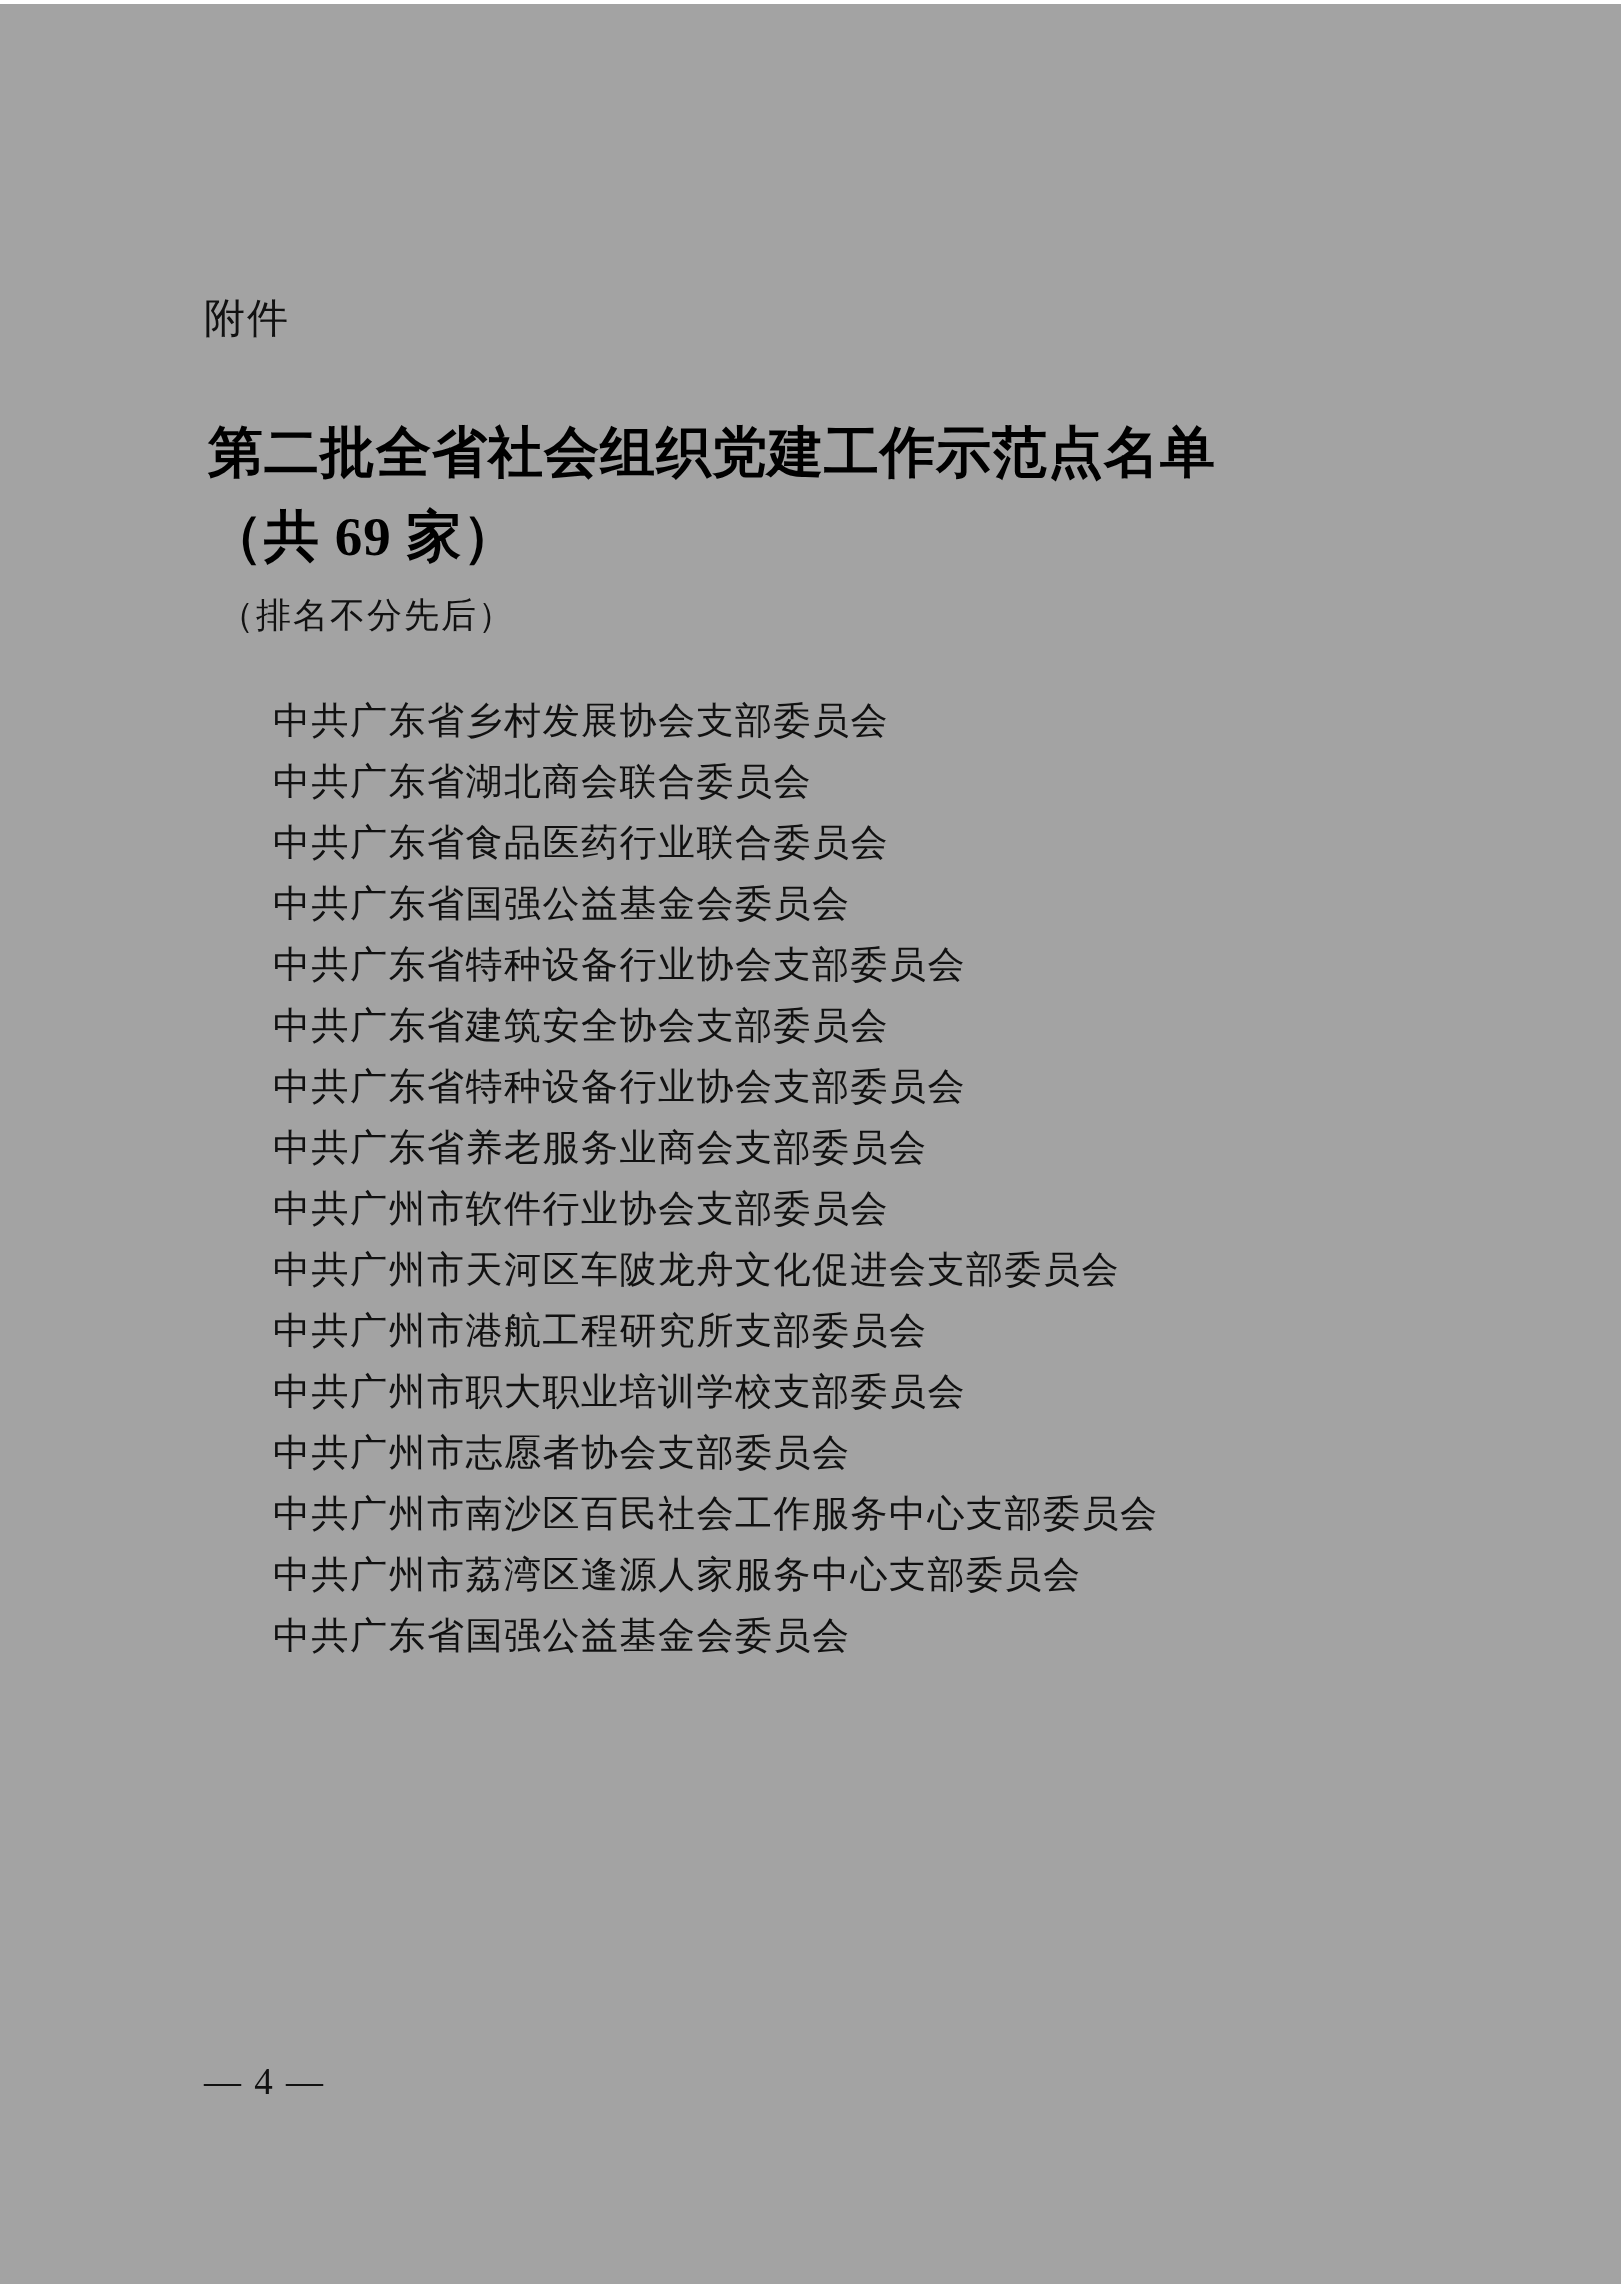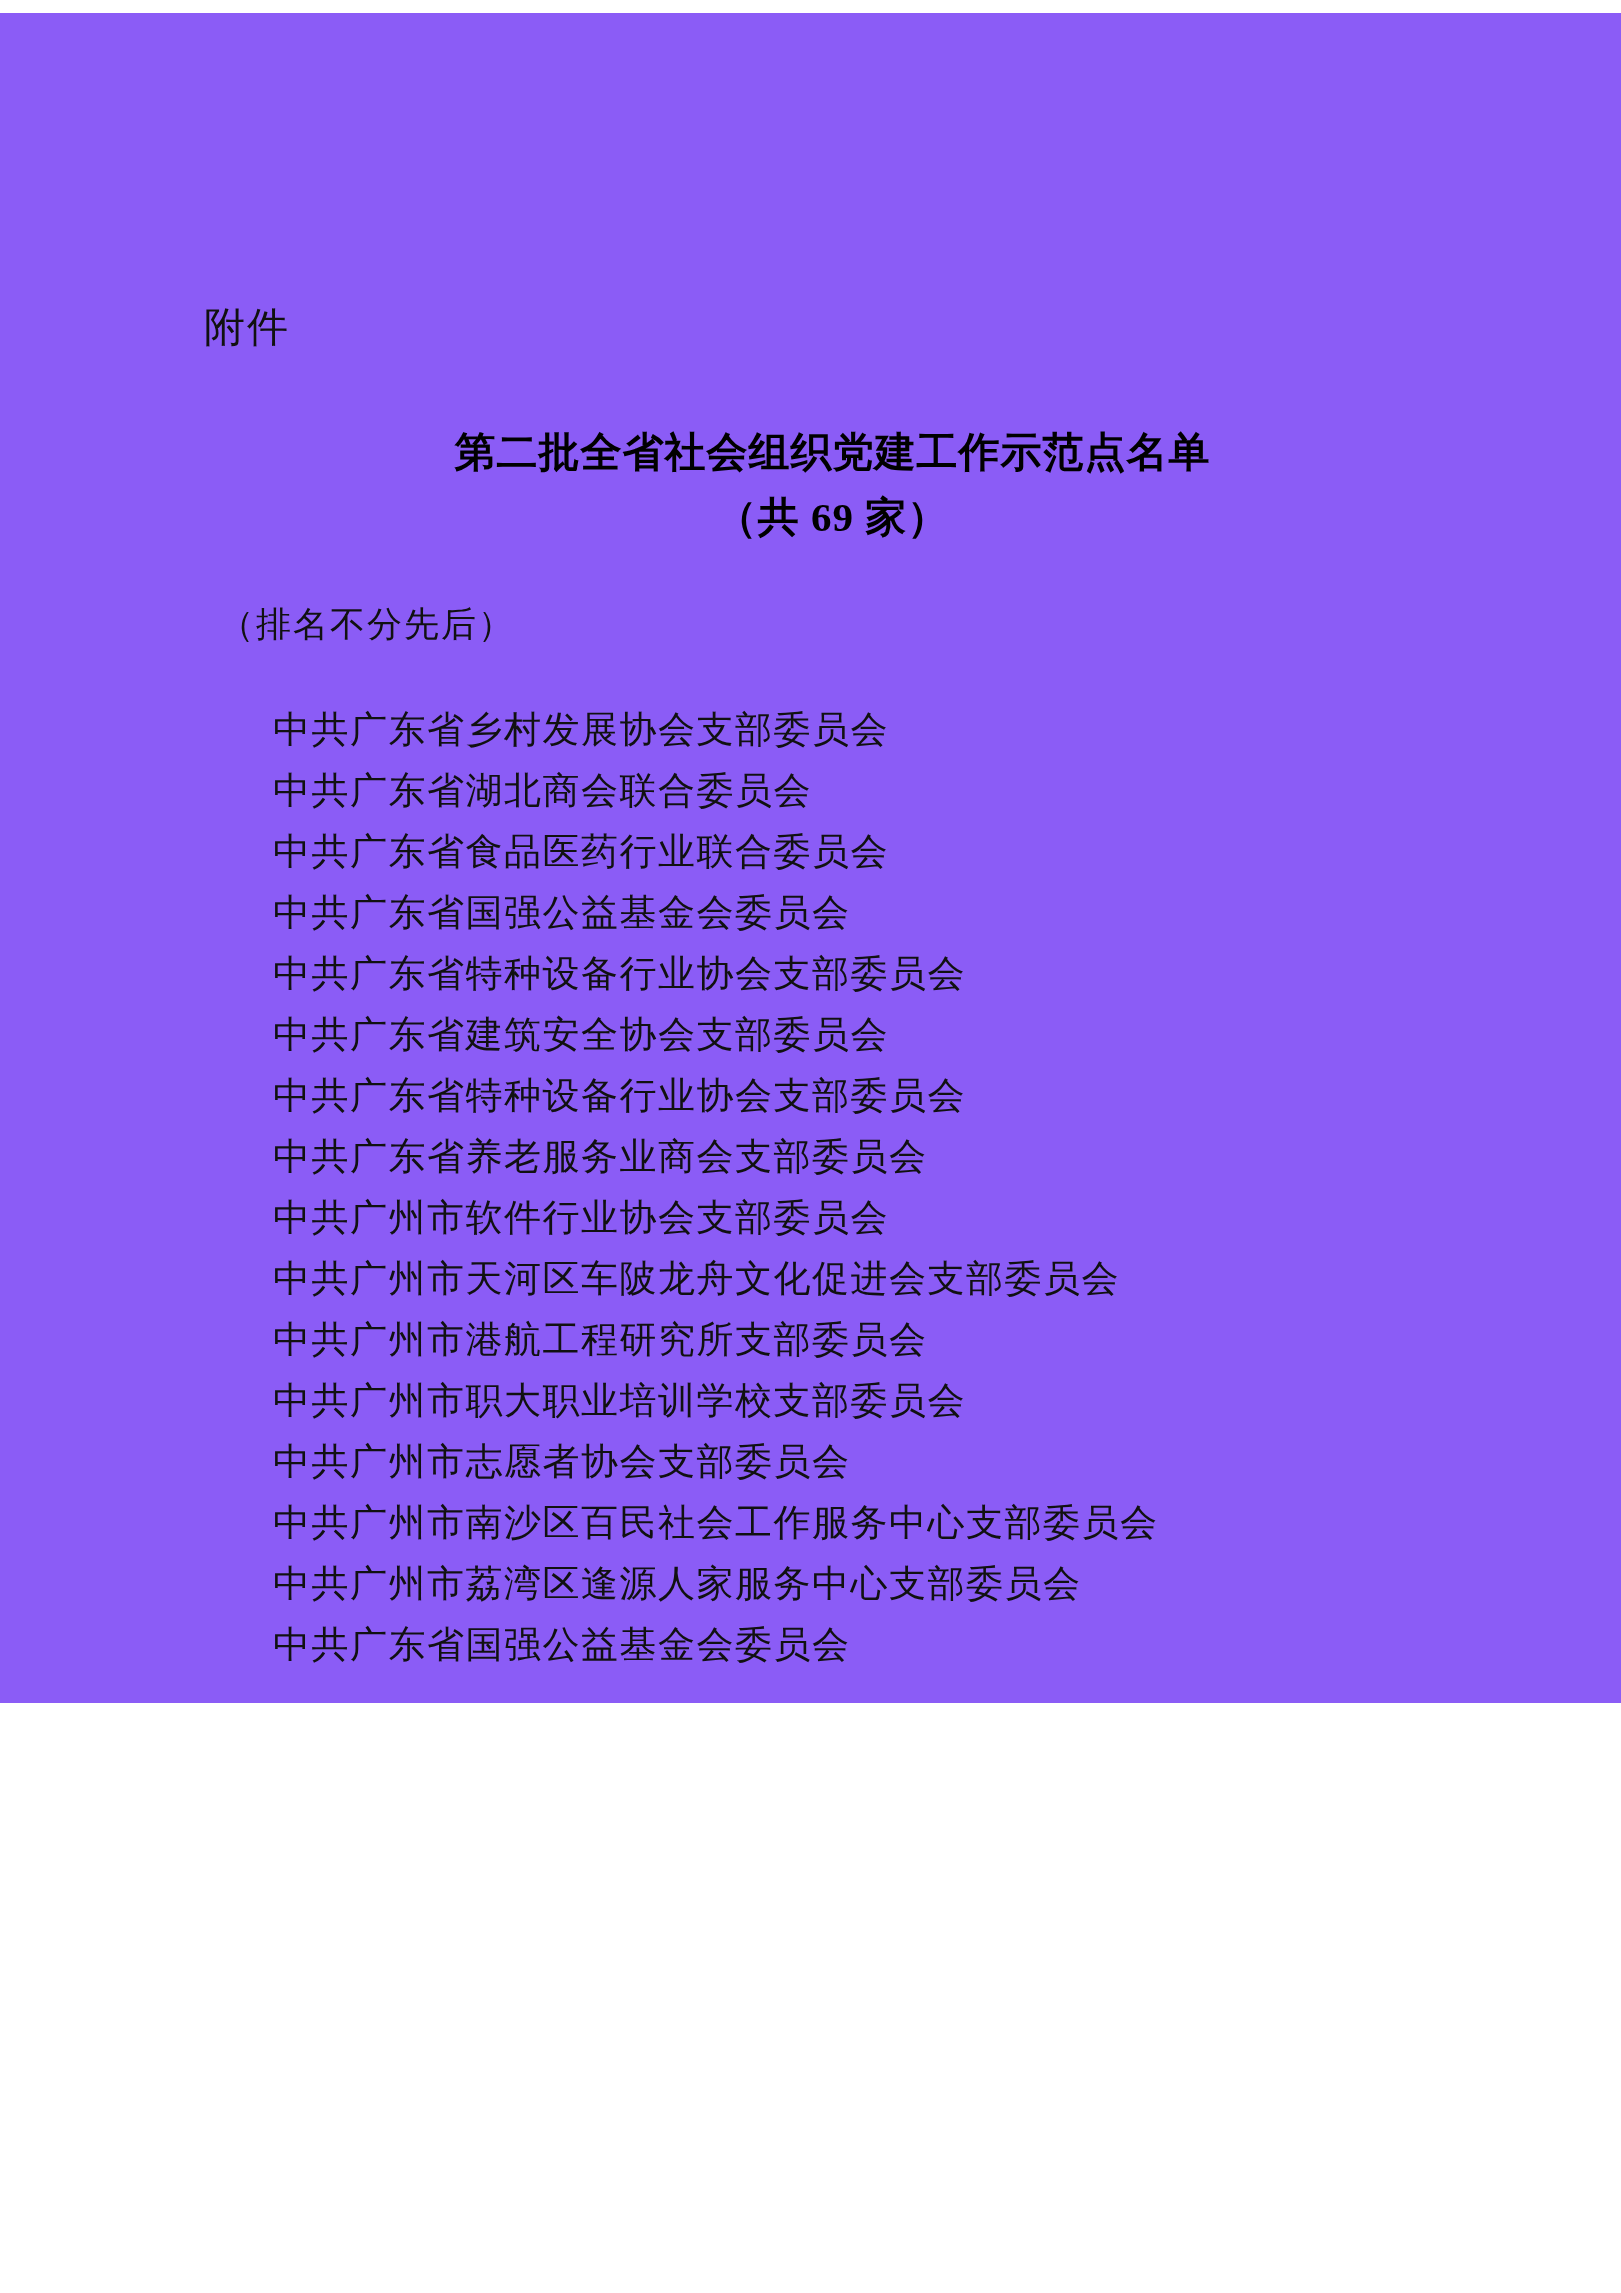--- a/index.html
+++ b/index.html
@@ -3,23 +3,23 @@
 <meta charset="utf-8">
 <style>
   html, body {
     margin: 0;
     padding: 0;
     background: #ffffff;
   }
   .page {
     position: relative;
     width: 1621px;
-    height: 1690px;
-    margin: 13px auto;
-    background: #8b5cf6;
+    height: 2280px;
+    margin: 4px auto;
+    background: #a3a3a3;
     font-family: "Liberation Serif", "DejaVu Serif", serif;
     color: #111111;
     overflow: hidden;
   }
   .content {
     position: absolute;
     left: 204px;
     top: 0;
     width: 1225px;
   }
@@ -27,25 +27,25 @@
     position: absolute;
     left: 0;
     top: 294px;
     font-size: 41px;
     letter-spacing: 2px;
     line-height: 1;
     color: #111;
   }
   .doc-title {
     position: absolute;
-    left: 16px;
+    left: 4px;
     top: 412px;
     width: 1225px;
-    text-align: center;
-    font-size: 41px;
+    text-align: left;
+    font-size: 55px;
     font-weight: bold;
     letter-spacing: 1px;
     line-height: 1.35;
     color: #000;
   }
   .doc-title .line2 {
     display: block;
     margin-top: 9.8px;
   }
   .doc-subtitle {

